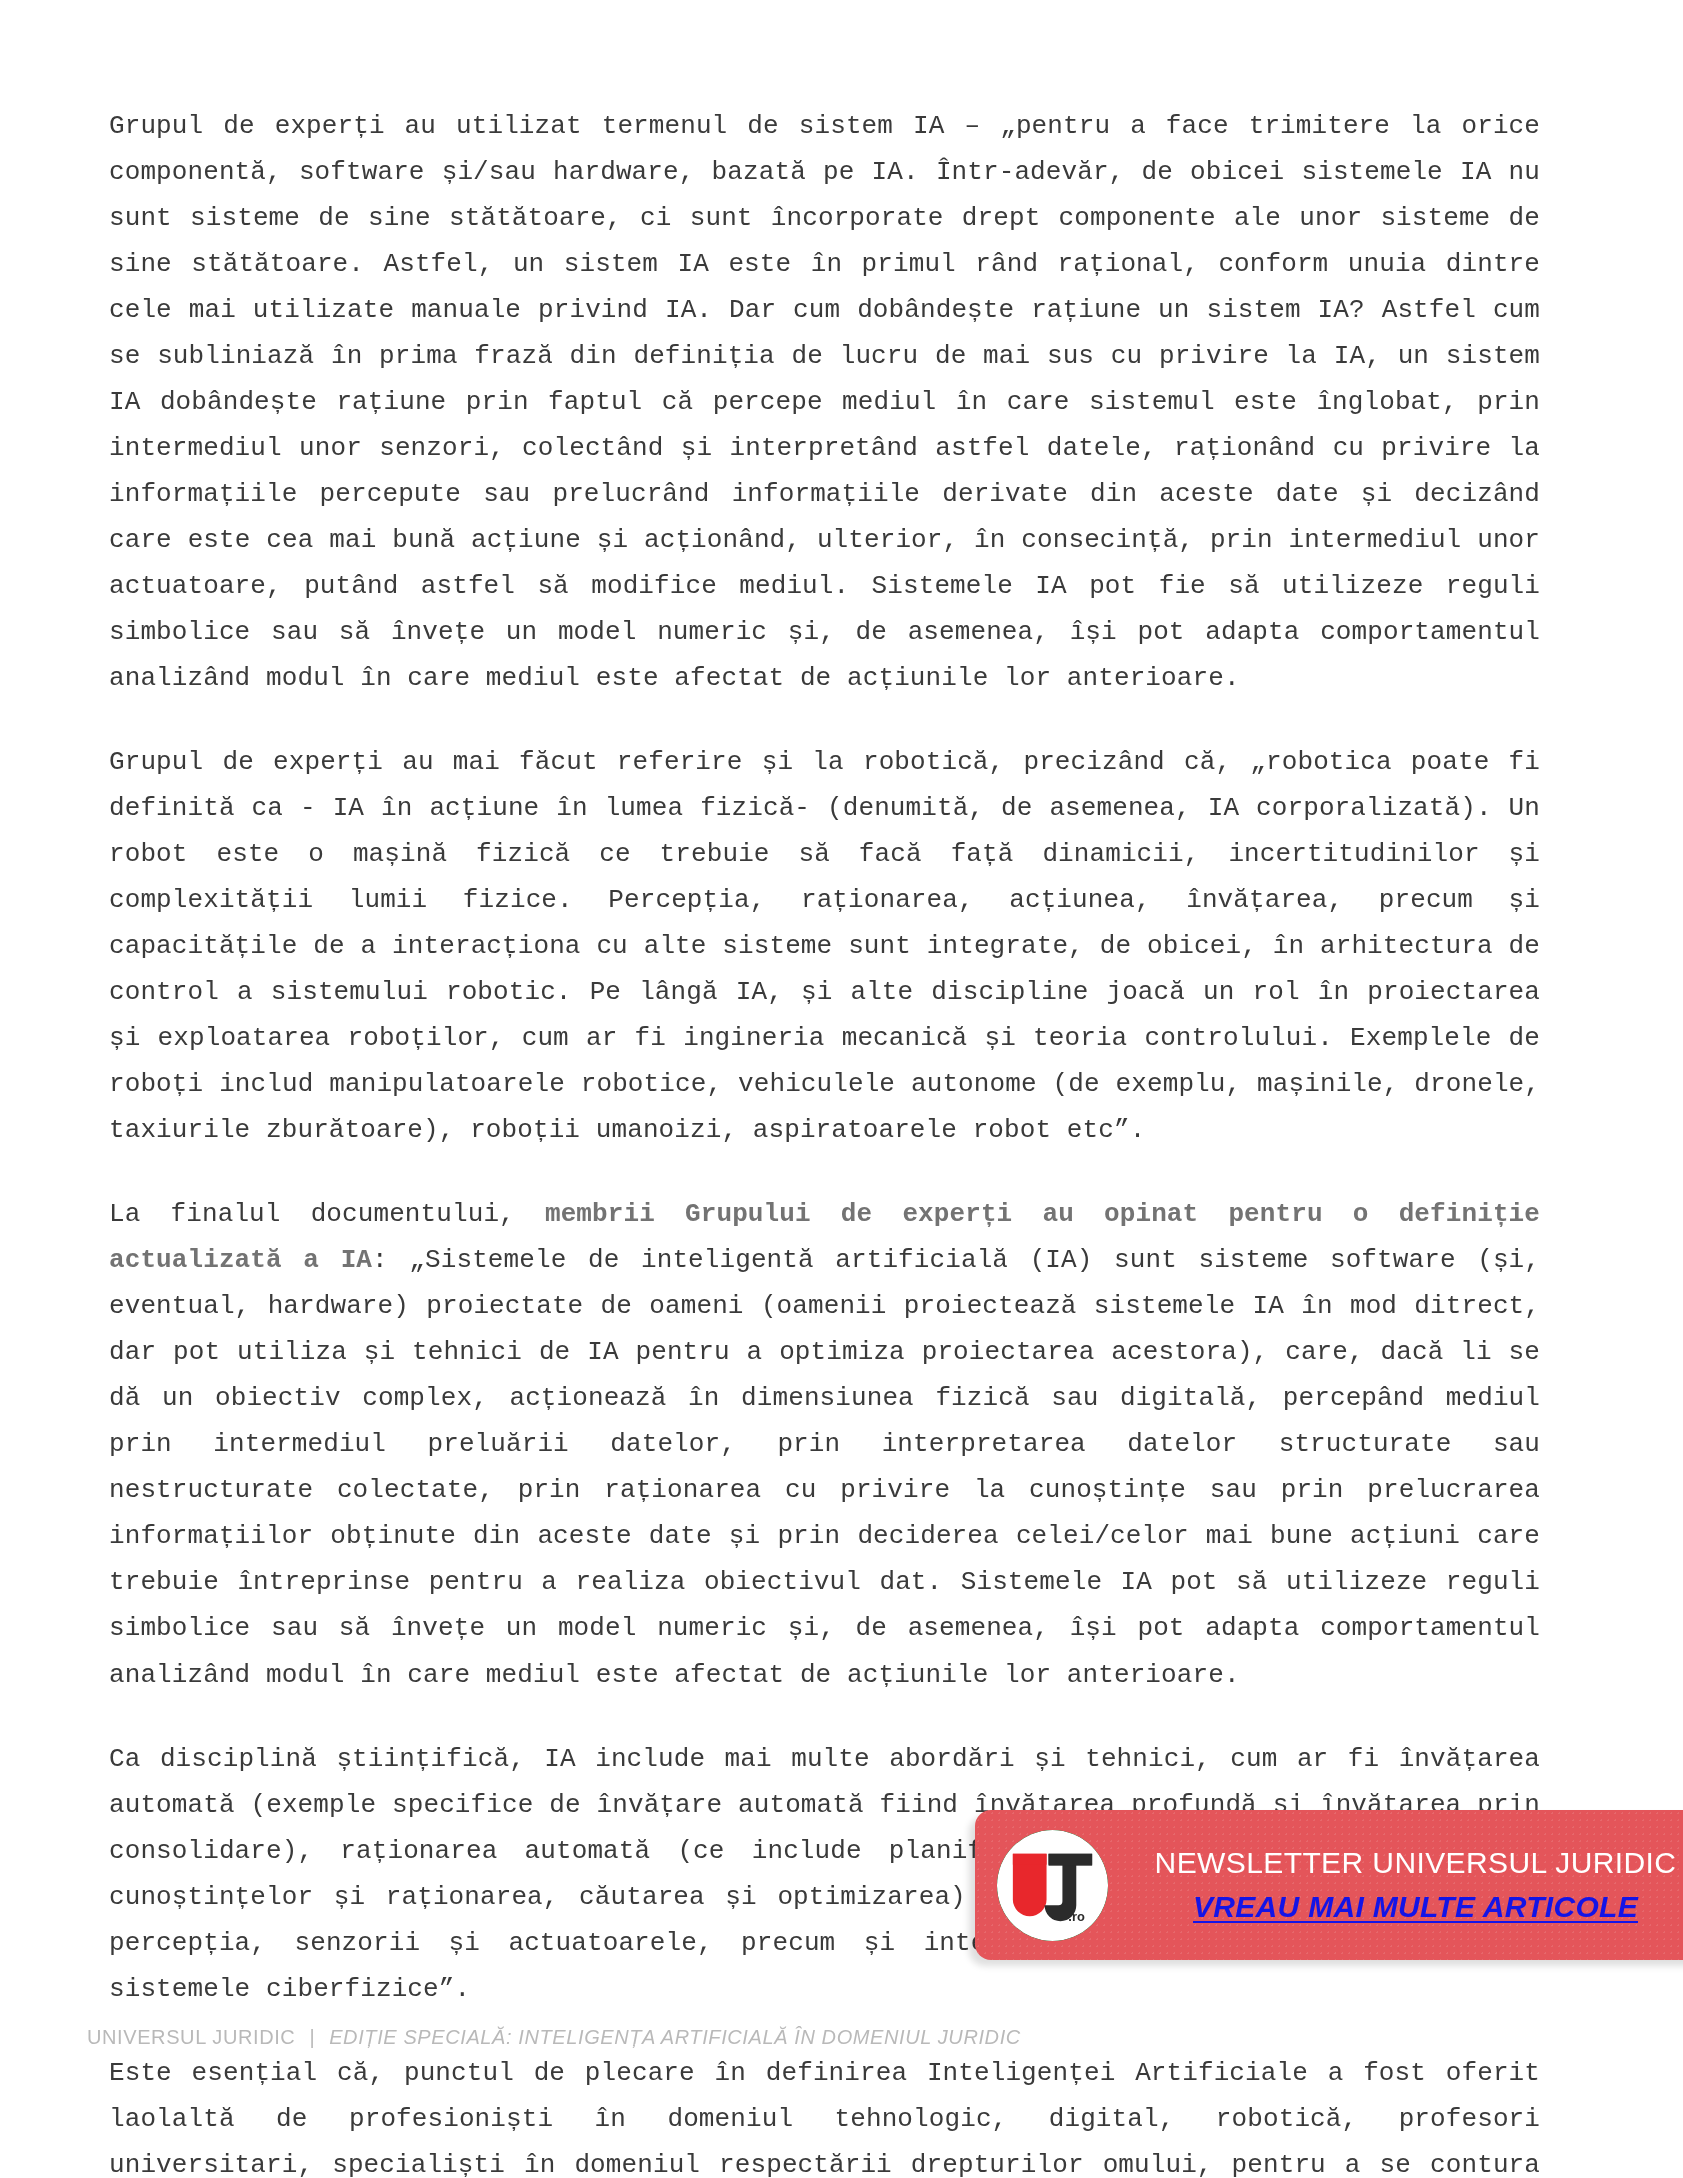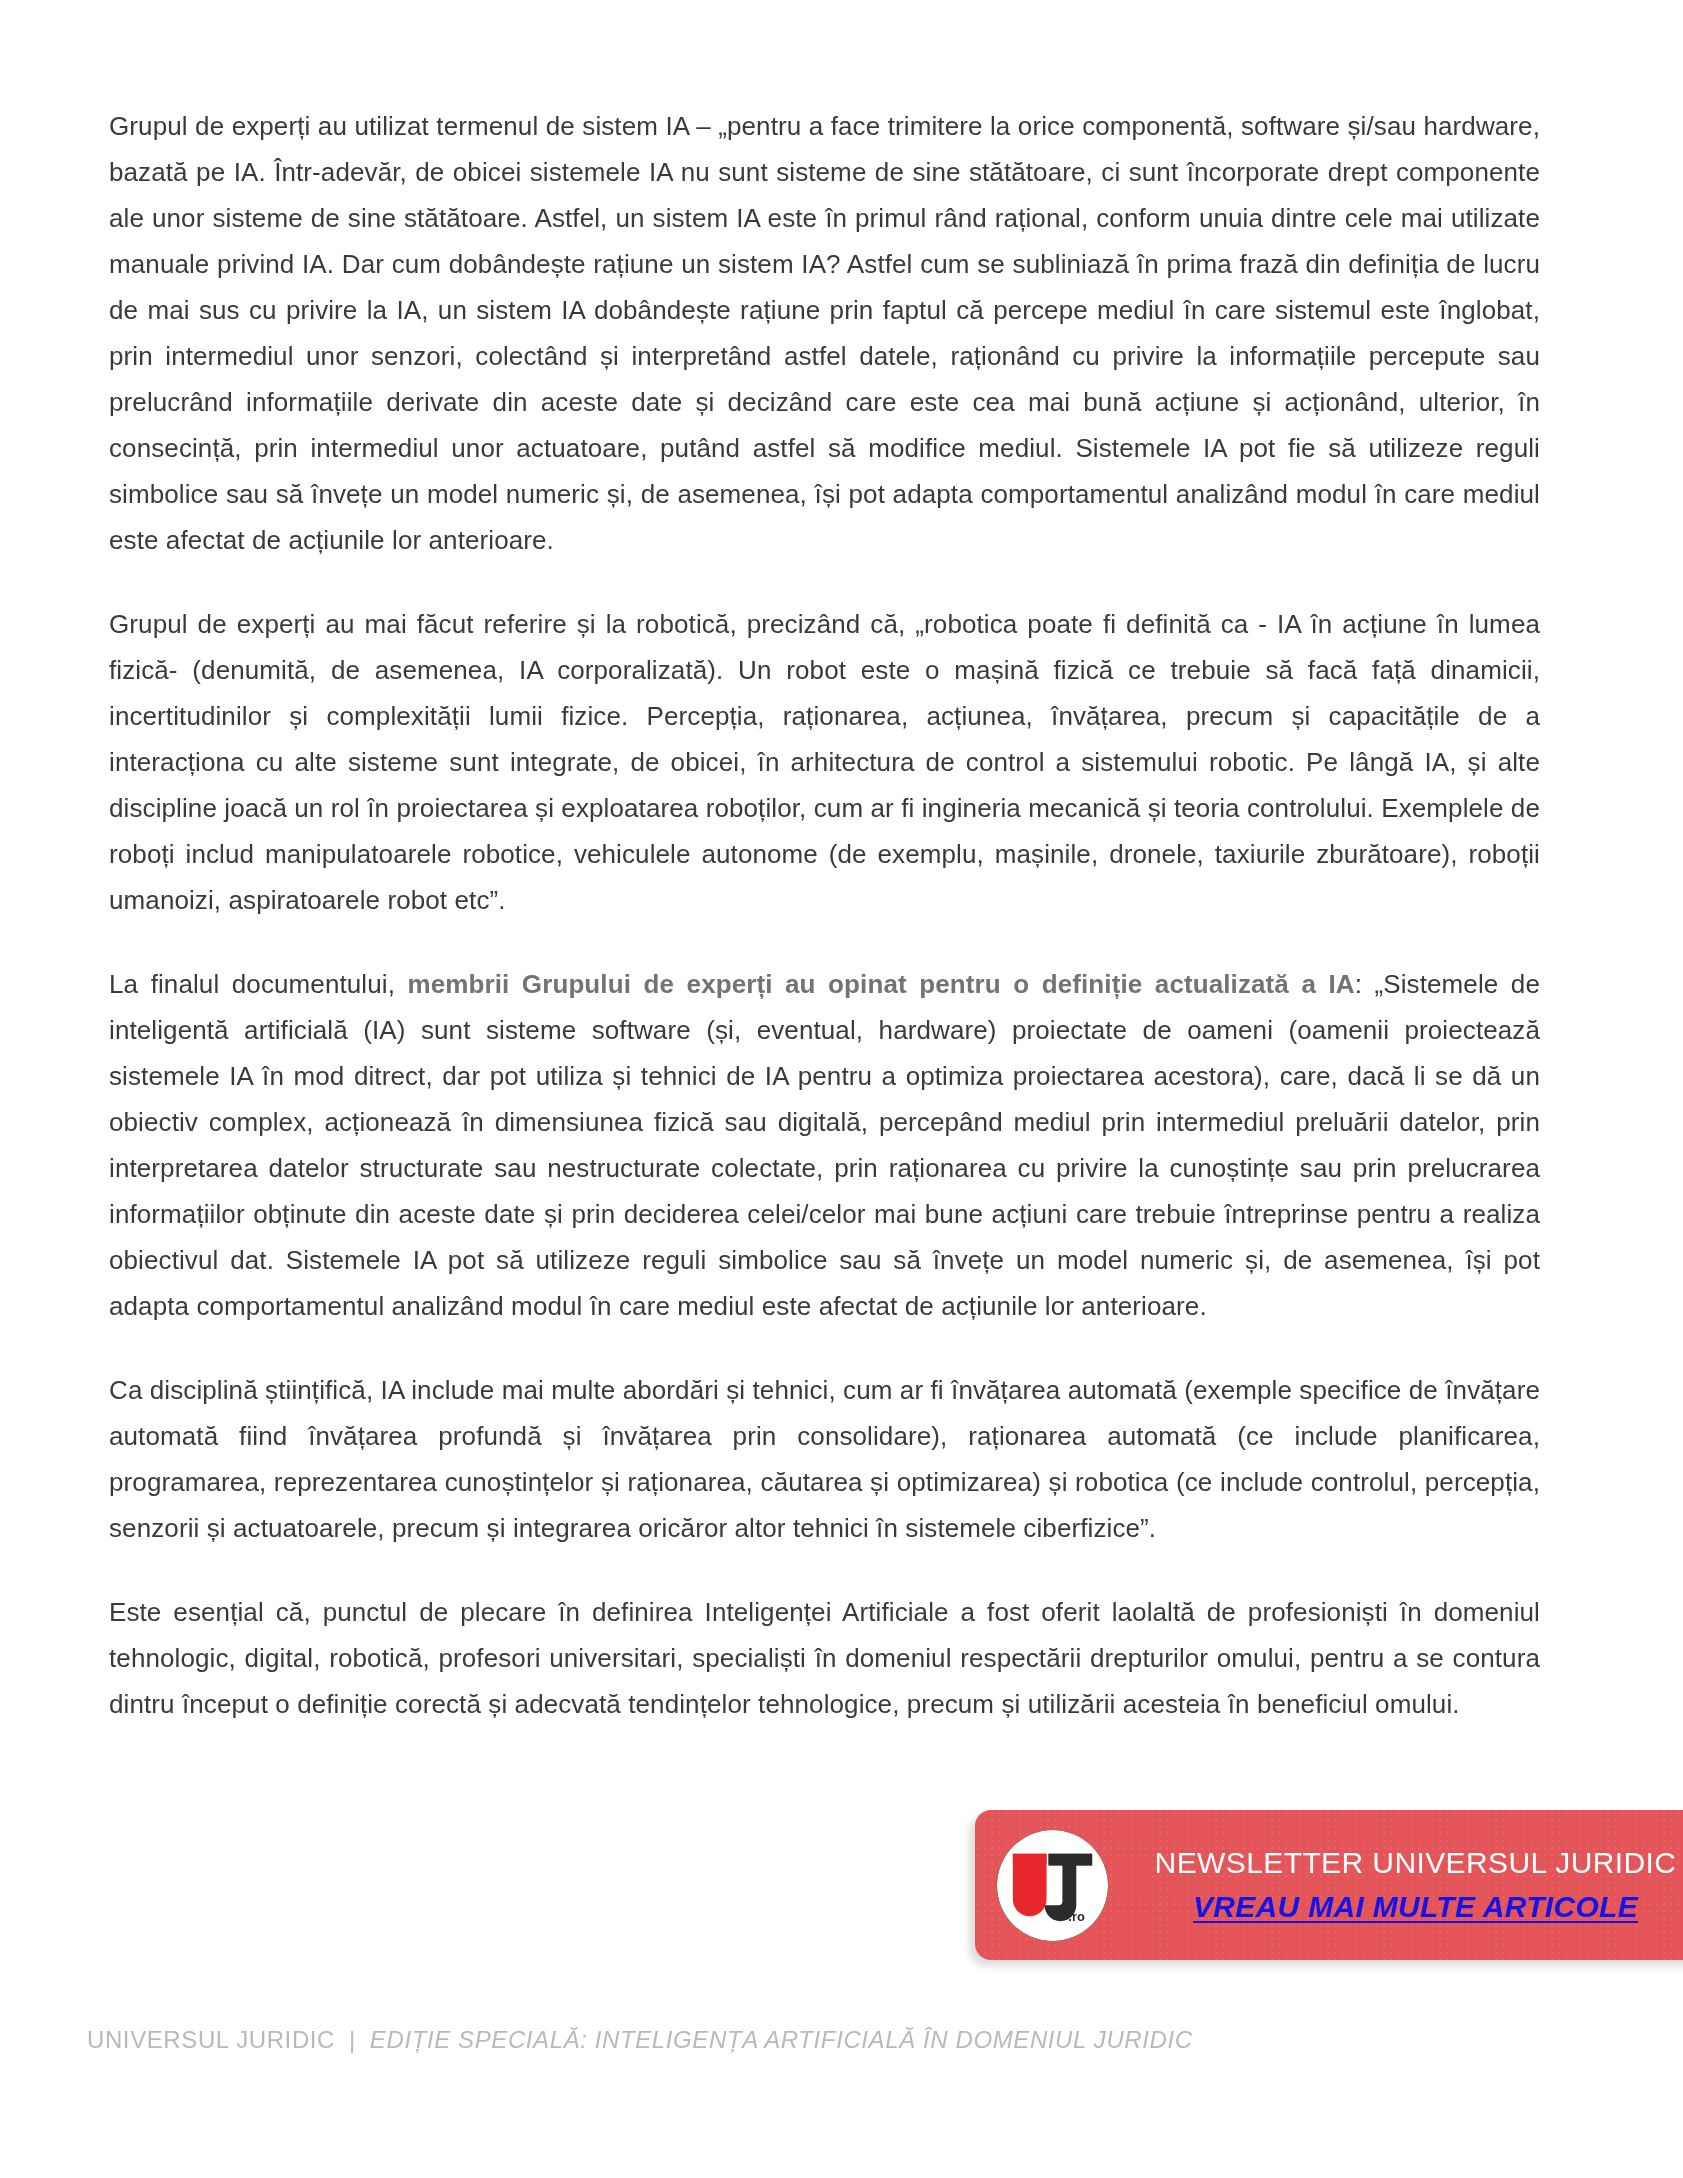--- a/index.html
+++ b/index.html
@@ -28,20 +28,21 @@
 
   p.para {
     margin: 0 0 38px 0;
     font-size: 26px;
     line-height: 1.77;
     color: #3a3a3a;
     text-align: justify;
     text-justify: inter-word;
     letter-spacing: 0.1px;
     font-weight: 400;
+    font-family: Liberation Mono, monospace;
   }
 
   p.para:last-child { margin-bottom: 0; }
 
   b.strong { font-weight: 700; color: #737373; }
 
   
   .newsletter {
     position: absolute;
     left: 975px;
@@ -107,21 +108,21 @@
 
   
   .footer {
     position: absolute;
     left: 87px;
     top: 2026px;
     display: flex;
     align-items: baseline;
     gap: 0;
     color: #b9b9b9;
-    font-size: 24px;
+    font-size: 20px;
     letter-spacing: 0.6px;
     white-space: nowrap;
   }
   .footer .brand { font-weight: 400; }
   .footer .sep { margin: 0 14px; }
   .footer .edition { font-style: italic; font-weight: 400; }
 </style>
 </head>
 <body>
 

